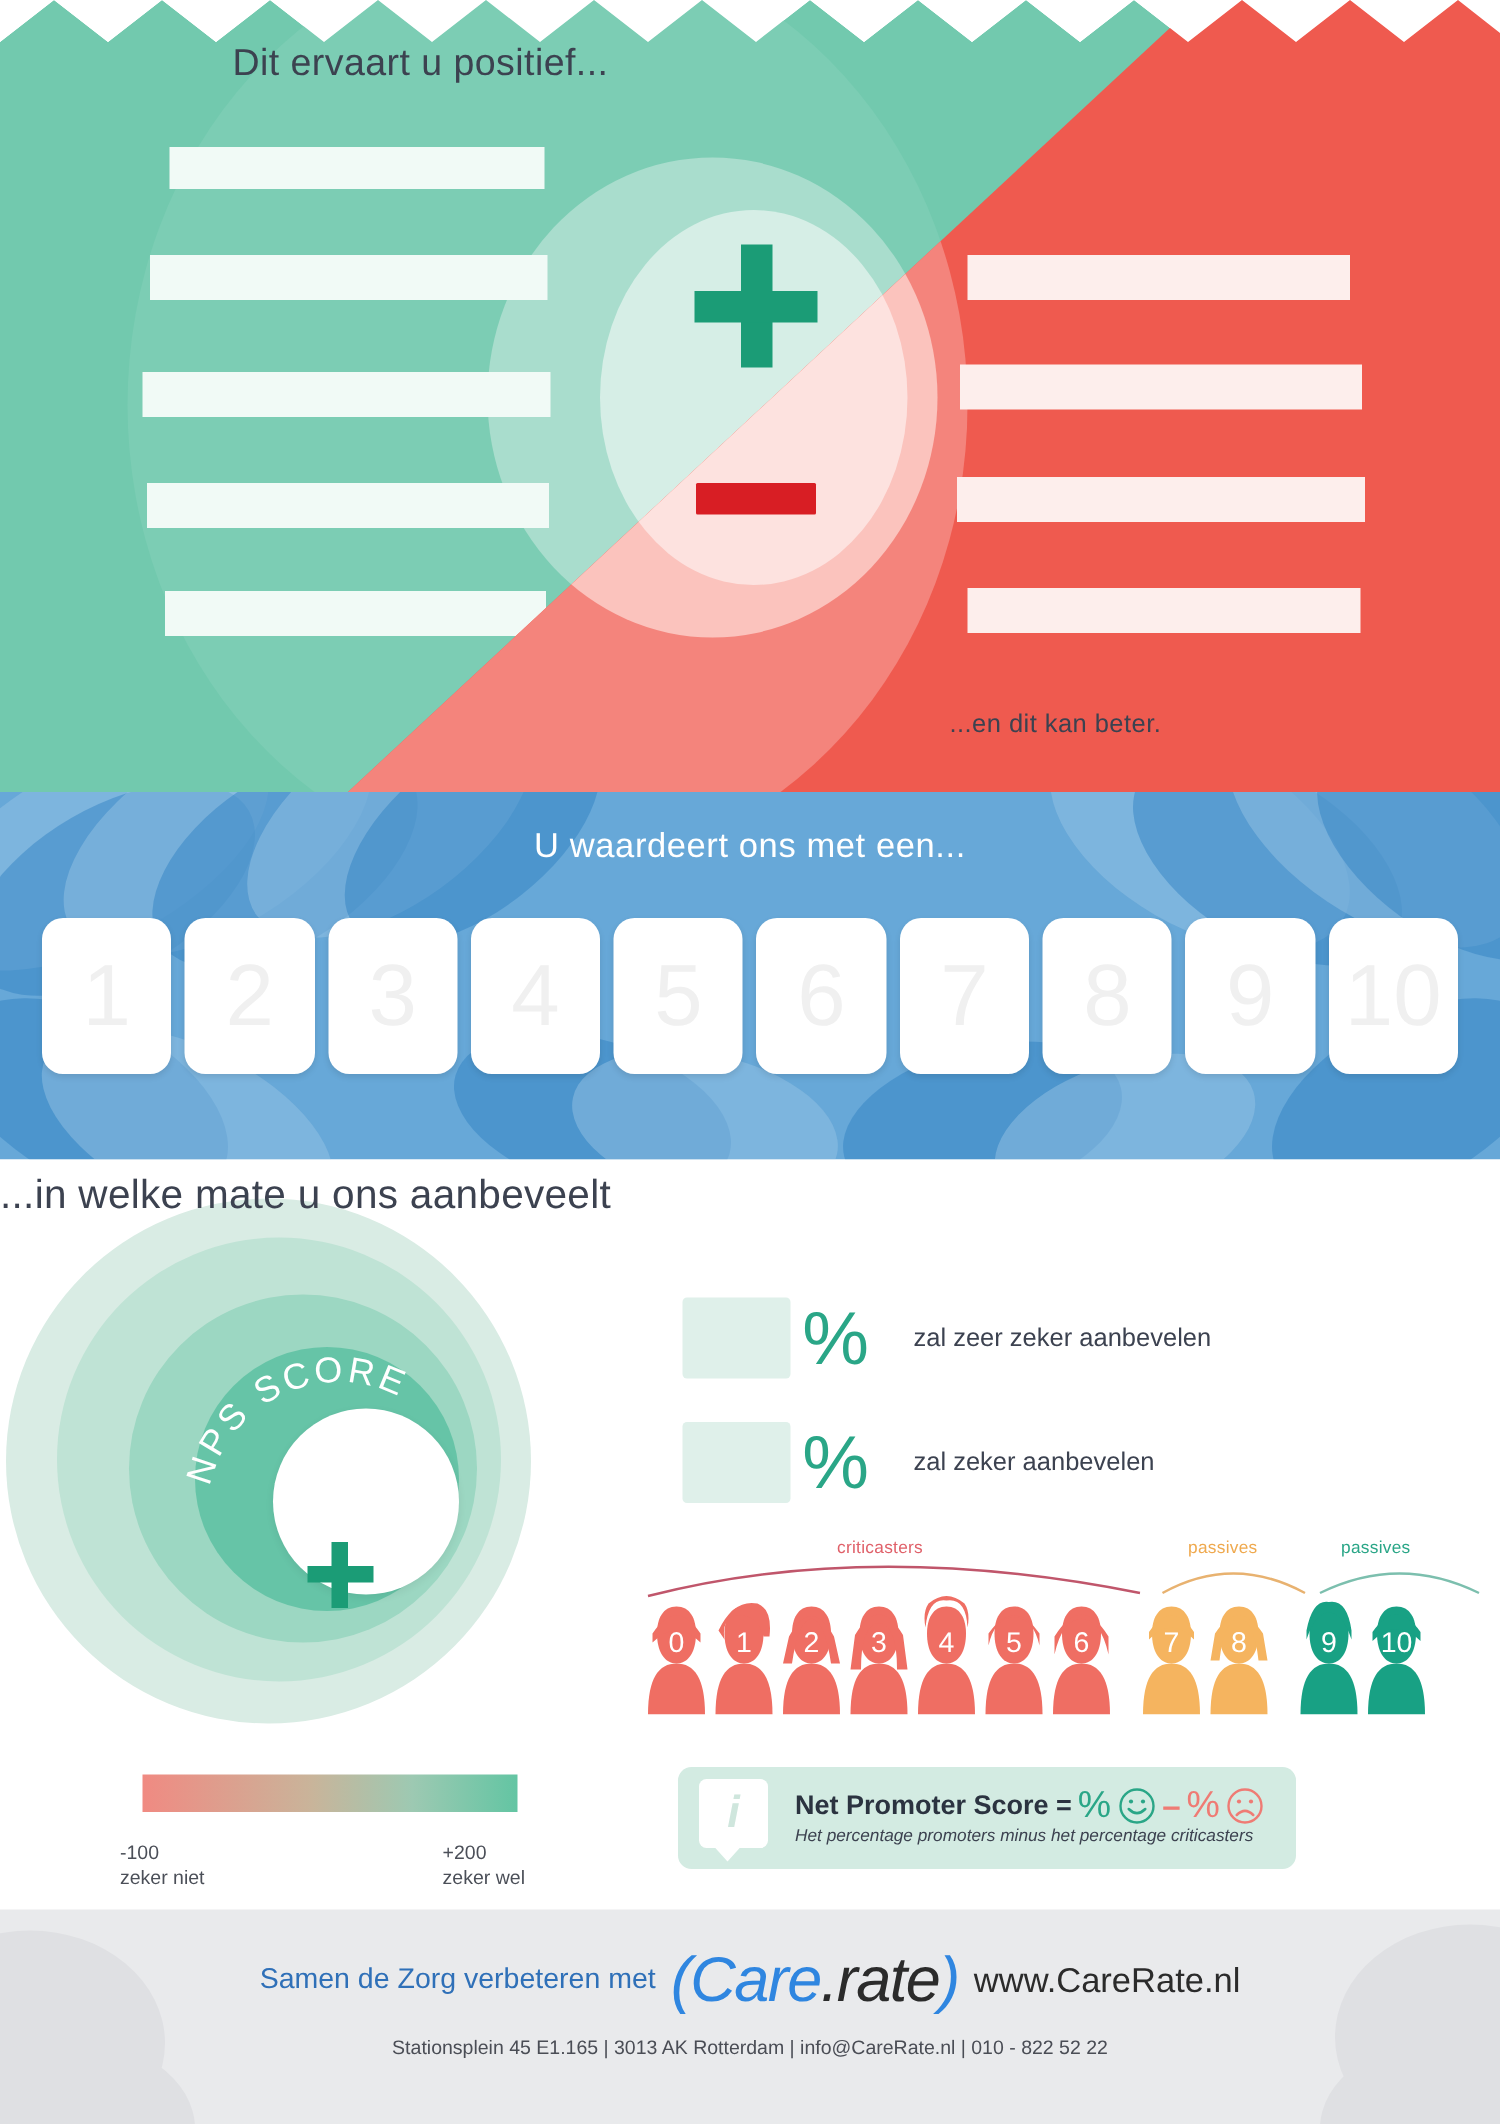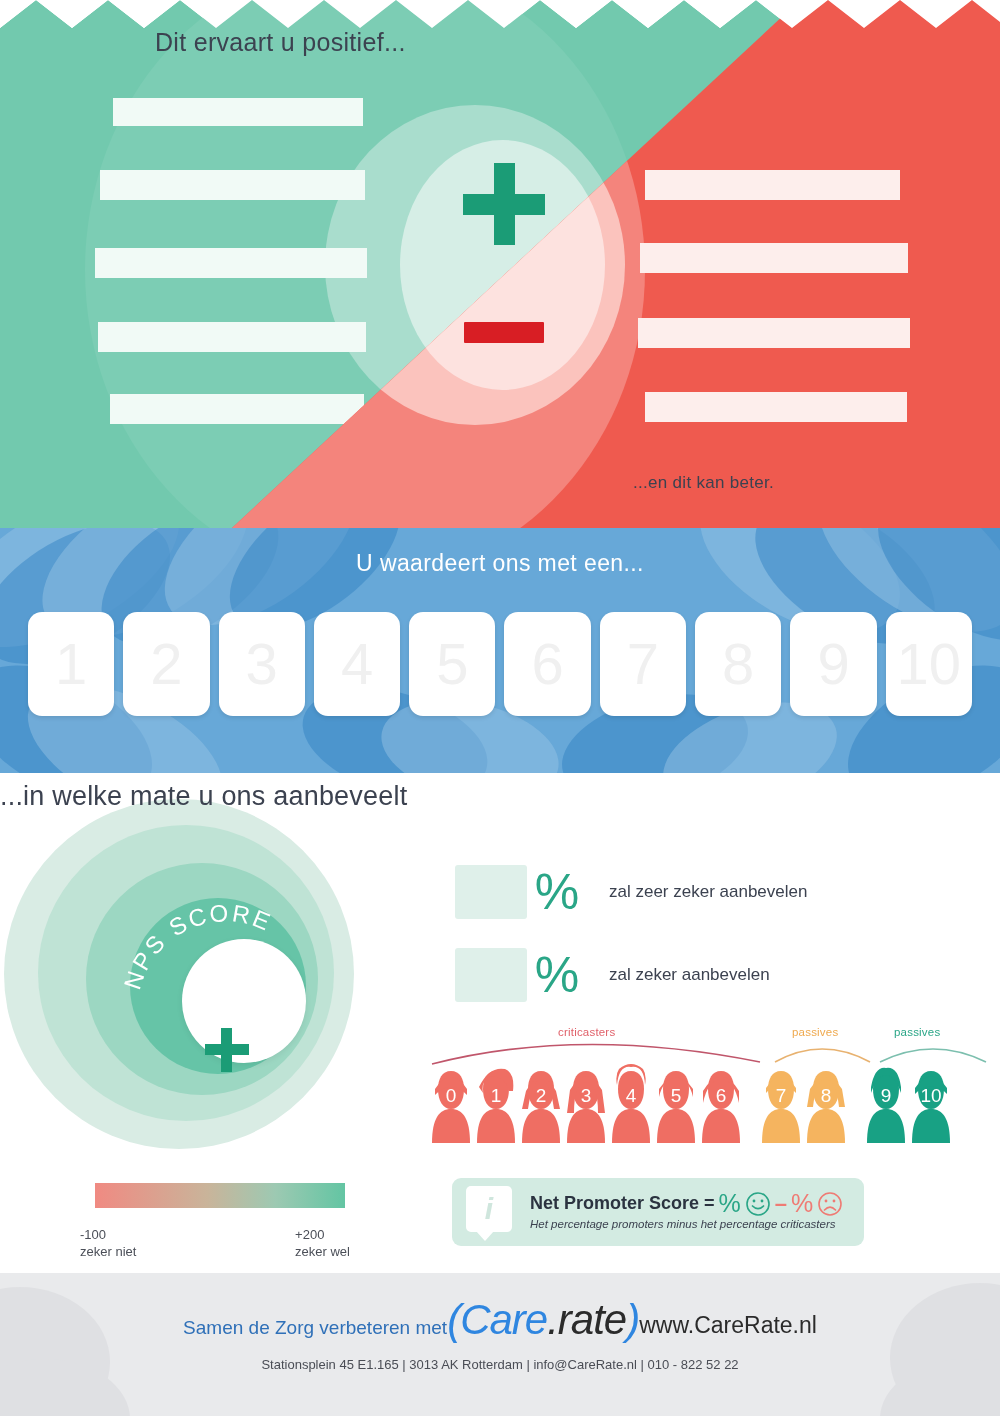--- a/index.html
+++ b/index.html
@@ -221,21 +221,21 @@
   #footer {
     position:absolute; left:0; top:1273px; width:1000px; height:143px;
     background:#e9eaec; overflow:hidden;
   }
   .foot-blob { position:absolute; border-radius:50%; background:#dfe0e3; }
   .footer-inner {
     position:absolute; left:0; top:0; width:1000px; height:143px; z-index:4;
   }
   .foot-row1 {
     position:absolute; left:0; top:28px; width:1000px;
-    display:flex; align-items:flex-end; justify-content:center; 
+    display:flex; align-items:center; justify-content:center; gap:10px;
   }
   .foot-slogan { font-size:19px; color:#2f70b8; }
   .logo { font-size:42px; line-height:38px; letter-spacing:-1px; white-space:nowrap;font-style:italic; }
   .logo .br { color:#2f86e0; font-weight:300; }
   .logo .care { color:#2f86e0; }
   .logo .rate { color:#2b2b2b; }
   .foot-url { font-size:23px; color:#2b2b2b; }
   .foot-row2 {
     position:absolute; left:0; top:84px; width:1000px; text-align:center;
     font-size:13px; color:#4a4d55;

